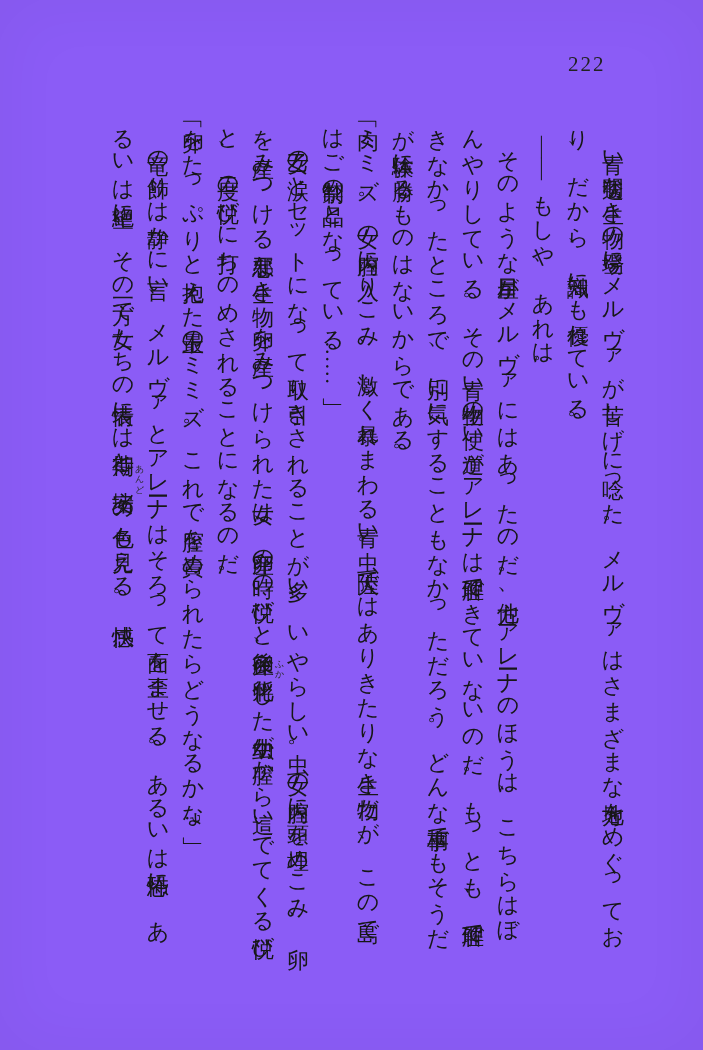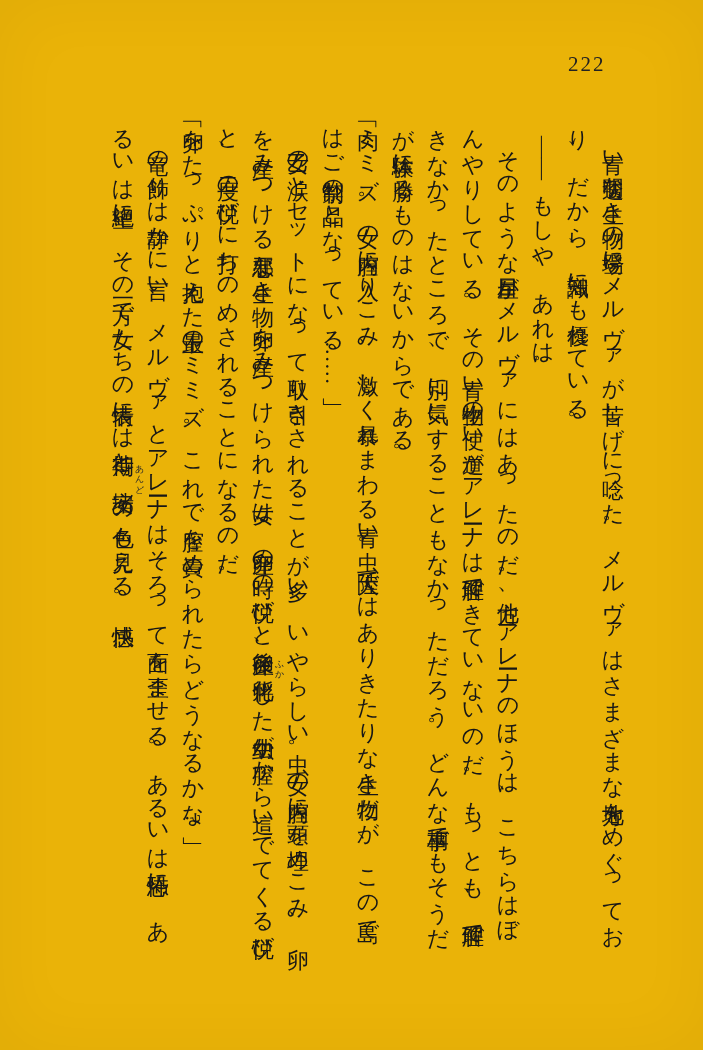--- a/index.html
+++ b/index.html
@@ -54,21 +54,21 @@
   }
   rt {
     font-size: 9px;
     letter-spacing: 0;
     color: #2a2a2a;
   }
 </style>
 </head>
 <body>
 
-<div class="page" style="background: #eab308; color: rgb(23, 23, 23);">
+<div class="page" style="background: #8b5cf6; color: rgb(23, 23, 23);">
   <div class="page-number">222</div>
   <div class="text-block">
       <p class="indent">青い透明な生き物の登場にメルヴァが苦しげに唸った。メルヴァはさまざまな地方をめぐっており、だから、知識にも優れている。</p>
       <p class="indent">――もしや、あれは。</p>
       <p class="indent">そのような目星がメルヴァにはあったのだ。他方、アレーナのほうは、こちらはぼんやりしている。その青い生物の使い道がアレーナは理解できていないのだ。もっとも、理解できなかったところで、別に気にすることもなかっただろう。どんな事柄でもそうだが体験に勝るものはないからである。</p>
       <p>「肉ミミズ。女の膣内に入りこみ、激しく暴れまわる青い虫。大陸ではありきたりな生き物だが、この島ではご禁制の品となっている……」</p>
       <p class="indent">乙女の涙とセットになって取り引きされることが多い、いやらしい虫。女の膣内に頭を埋めこみ、卵を産みつける邪悪な生き物。卵を産みつけられた女は、産卵の時の悦びと産卵後、<ruby>孵化<rt>ふか</rt></ruby>した幼虫が膣から這いでてくる悦びと、二度の悦びに打ちのめされることになるのだ。</p>
       <p>「卵をたっぷりと抱えた最上のミミズ。これで膣を責められたらどうなるかな?」</p>
       <p class="indent">竜の飾りは静かに言い、メルヴァとアレーナはそろって面を歪ませる。あるいは恐怖に、あるいは絶望に。その一方で女たちの表情には期待と<ruby>安堵<rt>あんど</rt></ruby>の色も見える。快感</p>
     </div>

